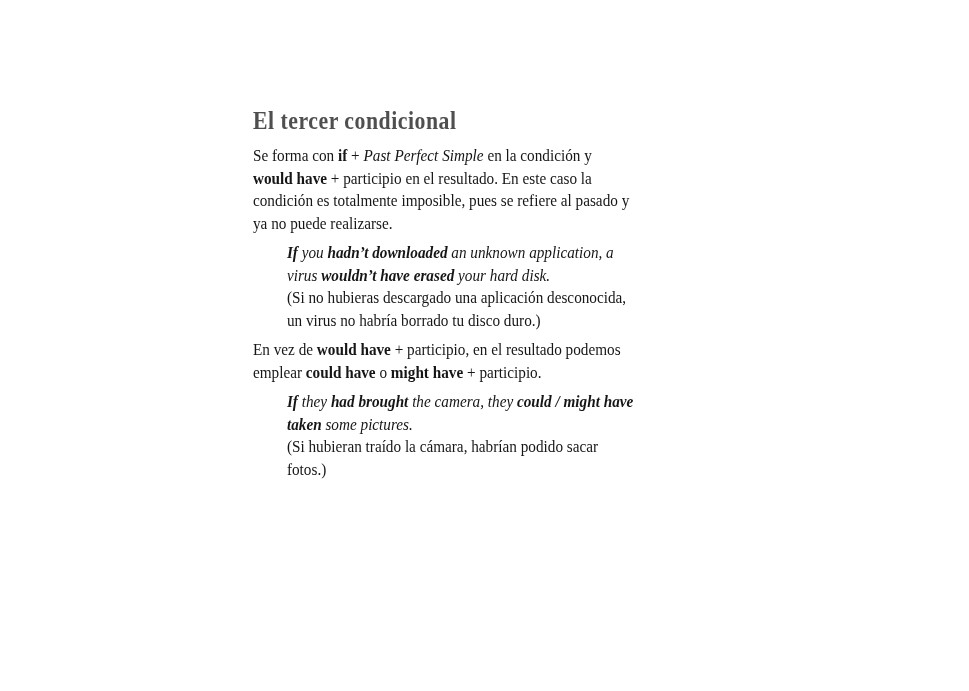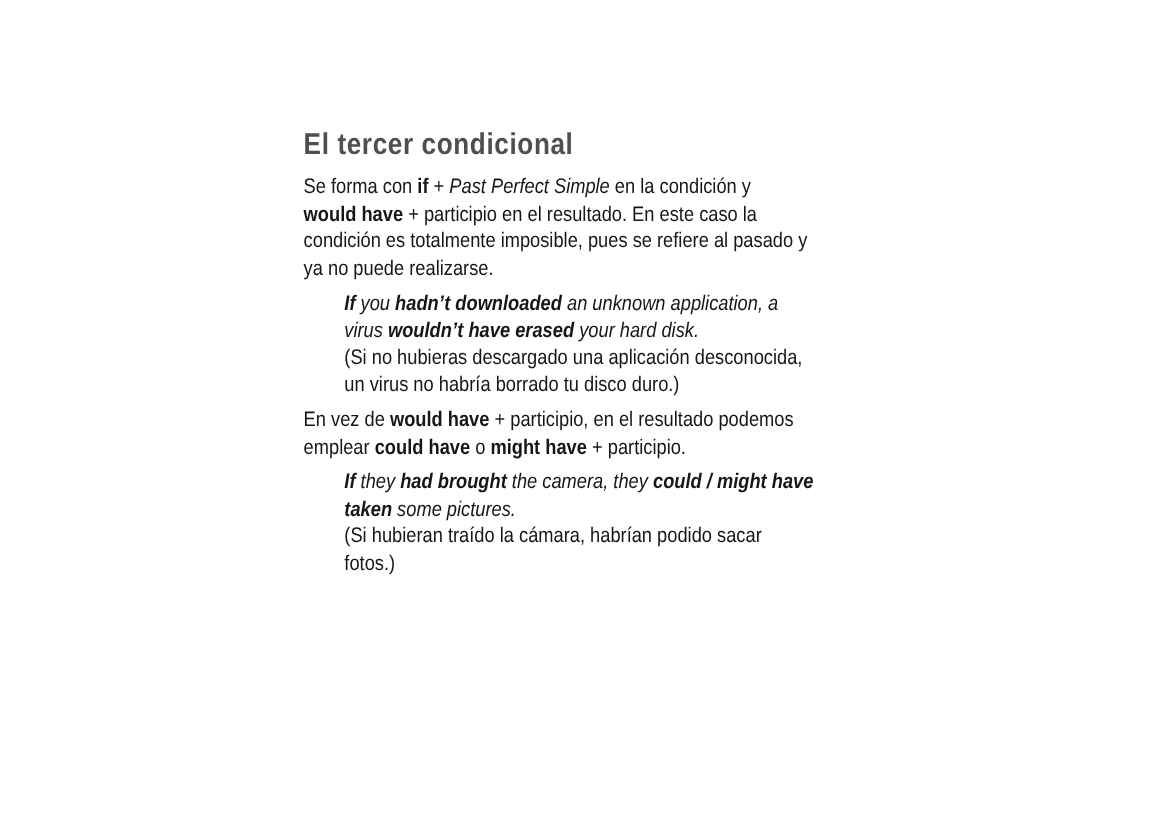--- a/index.html
+++ b/index.html
@@ -6,21 +6,21 @@
     margin: 0;
     padding: 0;
     background: #ffffff;
   }
   .page {
     position: relative;
     width: 969px;
     height: 488px;
     background: #ffffff;
     overflow: hidden;
-    font-family: Liberation Sans, sans-serif;
+    font-family: Liberation Serif, serif;
   }
   .content {
     position: absolute;
     left: 253px;
     top: 107px;
     width: 560px;
     transform: scaleX(0.87);
     transform-origin: 0 0;
     color: #161616;
   }

